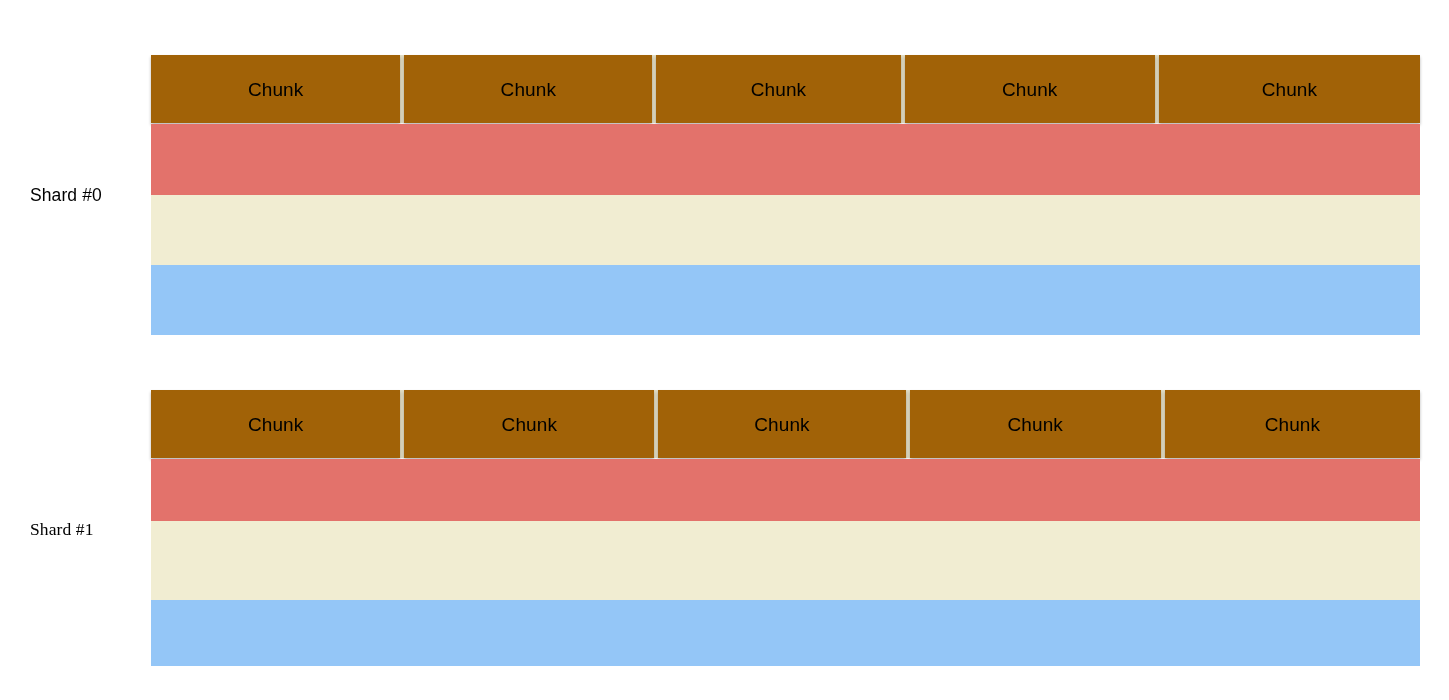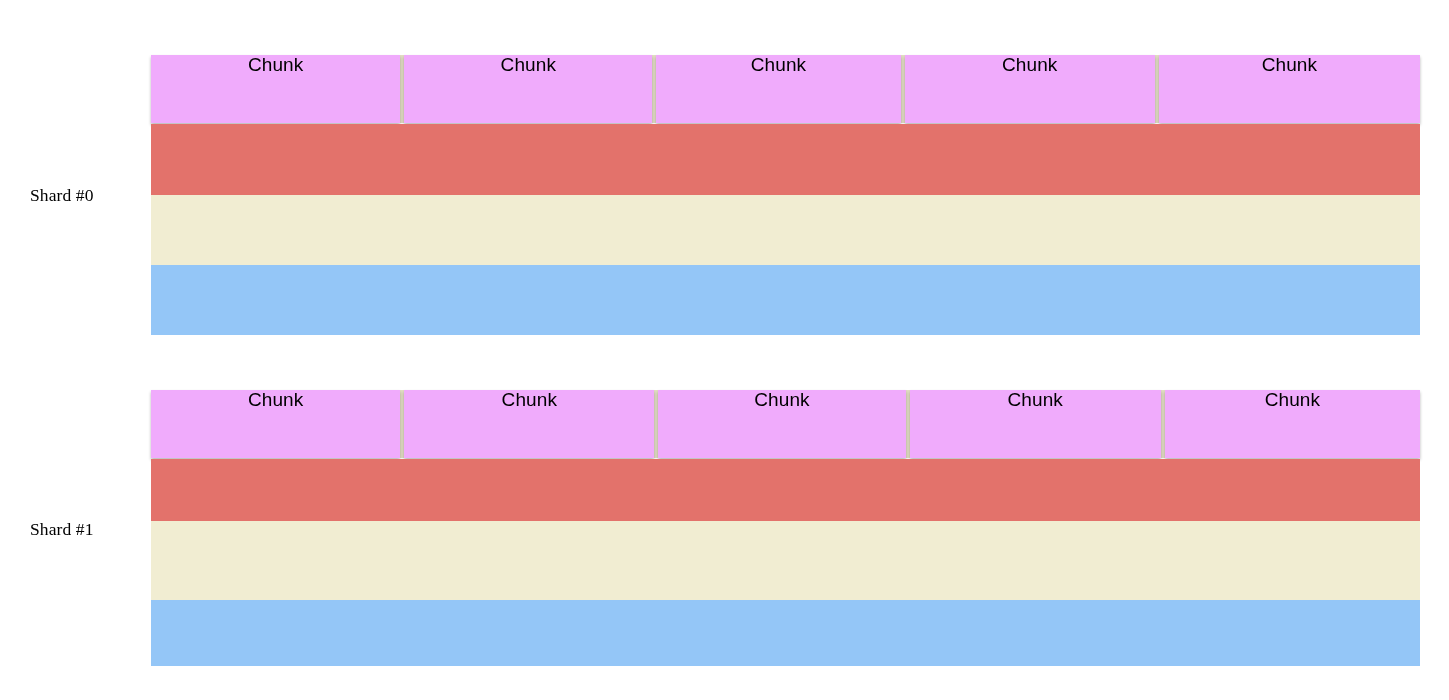--- a/index.html
+++ b/index.html
@@ -36,23 +36,23 @@
 
   
   .chunk-row {
     position: absolute;
     display: flex;
     height: 68px;
   }
 
   .chunk {
     position: relative;
-    background: #f0abfc;
+    background: #a16207;
     display: flex;
-    align-items: flex-start;
+    align-items: center;
     justify-content: center;
     box-shadow: 0 2px 3px rgba(0, 0, 0, 0.28);
     box-sizing: border-box;
   }
 
   .chunk-label {
     font-size: 19px;
     color: #000000;
     line-height: 1;
     letter-spacing: 0.1px;
@@ -74,21 +74,21 @@
   .band-cream { background: #F1EDD2; }
   .band-blue  { background: #94C6F7; }
 </style>
 </head>
 <body>
 
 <div class="canvas">
 
   <div class="shard">
 
-    <div class="shard-label" style="top:185px;font-family:Liberation Serif, serif;">Shard #0</div>
+    <div class="shard-label" style="top:185px;">Shard #0</div>
 
     <div class="chunk-row" style="left:151px; top:55px; width:1269px; height:68px;">
       <div class="chunk" style="width:250px;">
         <span class="chunk-label">Chunk</span>
       </div>
       <div class="chunk-gap"></div>
       <div class="chunk" style="width:249px;">
         <span class="chunk-label">Chunk</span>
       </div>
       <div class="chunk-gap"></div>

